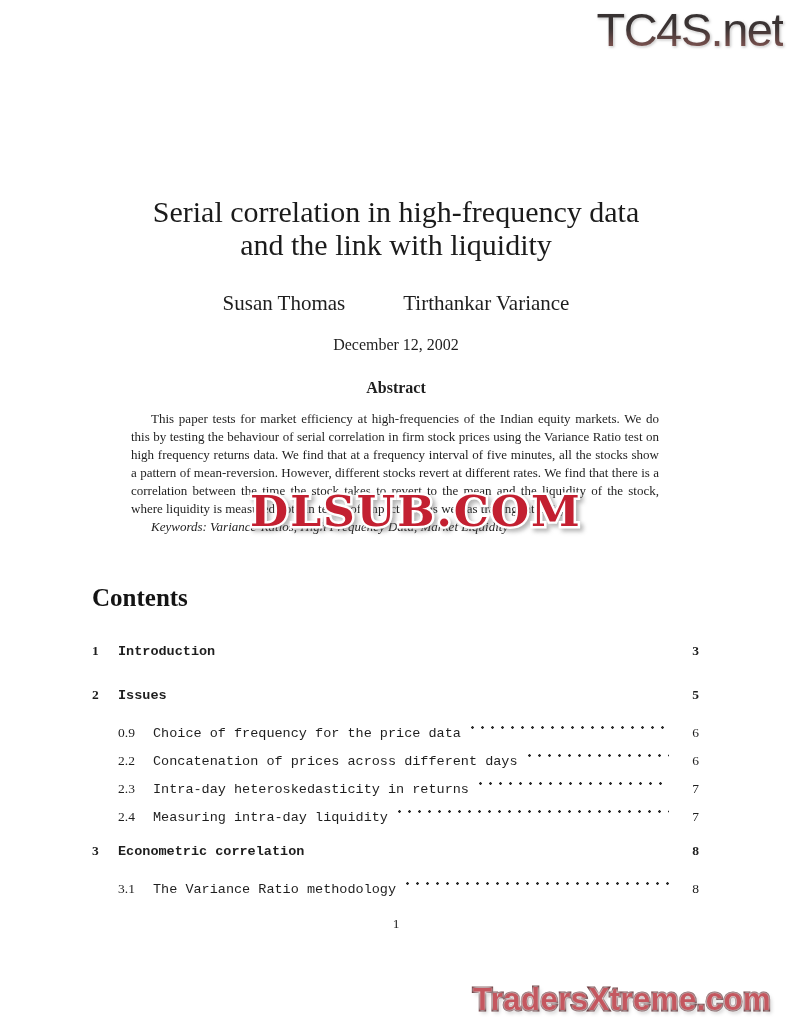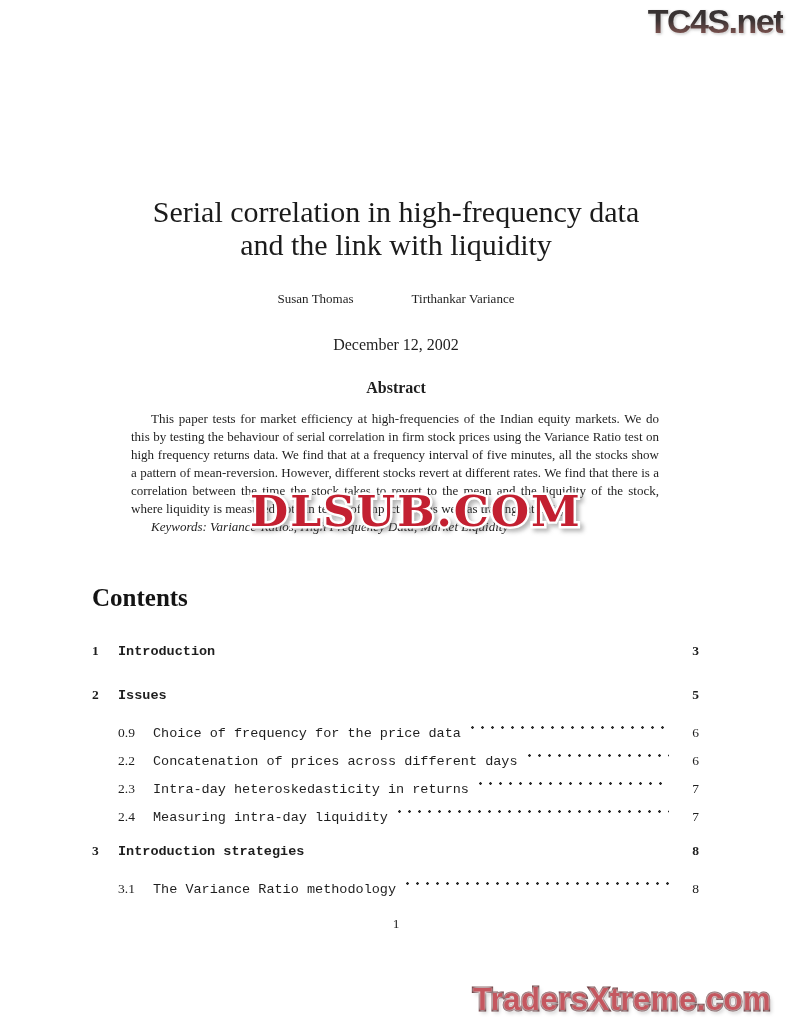--- a/index.html
+++ b/index.html
@@ -13,22 +13,22 @@
     color: #1e1e1e;
     overflow: hidden;
   }
 
   
   .logo-top {
     position: absolute;
     top: 2px;
     right: 8px;
     font-family: "Liberation Sans", sans-serif;
-    font-weight: bold;
-    font-size: 34px;
+    font-weight: normal;
+    font-size: 47px;
     letter-spacing: -1.5px;
     background: linear-gradient(180deg, #353131 12%, #3c3434 48%, #8e5b57 92%);
     -webkit-background-clip: text;
     background-clip: text;
     color: transparent;
     filter: drop-shadow(0 0 1px rgba(255,255,255,0.75)) drop-shadow(1px 1px 1px rgba(0,0,0,0.25));
   }
 
   
   .title {
@@ -45,21 +45,21 @@
   .title .tline { display: block; }
 
   .authors {
     position: absolute;
     top: 291px;
     left: 92px;
     width: 608px;
     display: flex;
     justify-content: center;
     gap: 58px;
-    font-size: 13px;
+    font-size: 21px;
     text-align: right;
   }
 
   .date {
     position: absolute;
     top: 336px;
     left: 92px;
     width: 608px;
     text-align: center;
     font-size: 16px;
@@ -235,21 +235,21 @@
         <span class="toc-page">7</span>
       </div>
       <div class="toc-row l2">
         <span class="toc-num">2.4</span>
         <span class="toc-title">Measuring intra-day liquidity</span>
         <span class="leader"></span>
         <span class="toc-page">7</span>
       </div>
       <div class="toc-row l1">
         <span class="toc-num">3</span>
-        <span class="toc-title">Introduction strategies</span>
+        <span class="toc-title">Econometric correlation</span>
         <span class="spacer"></span>
         <span class="toc-page">8</span>
       </div>
       <div class="toc-row l2">
         <span class="toc-num">3.1</span>
         <span class="toc-title">The Variance Ratio methodology</span>
         <span class="leader"></span>
         <span class="toc-page">8</span>
       </div>
     </div>

